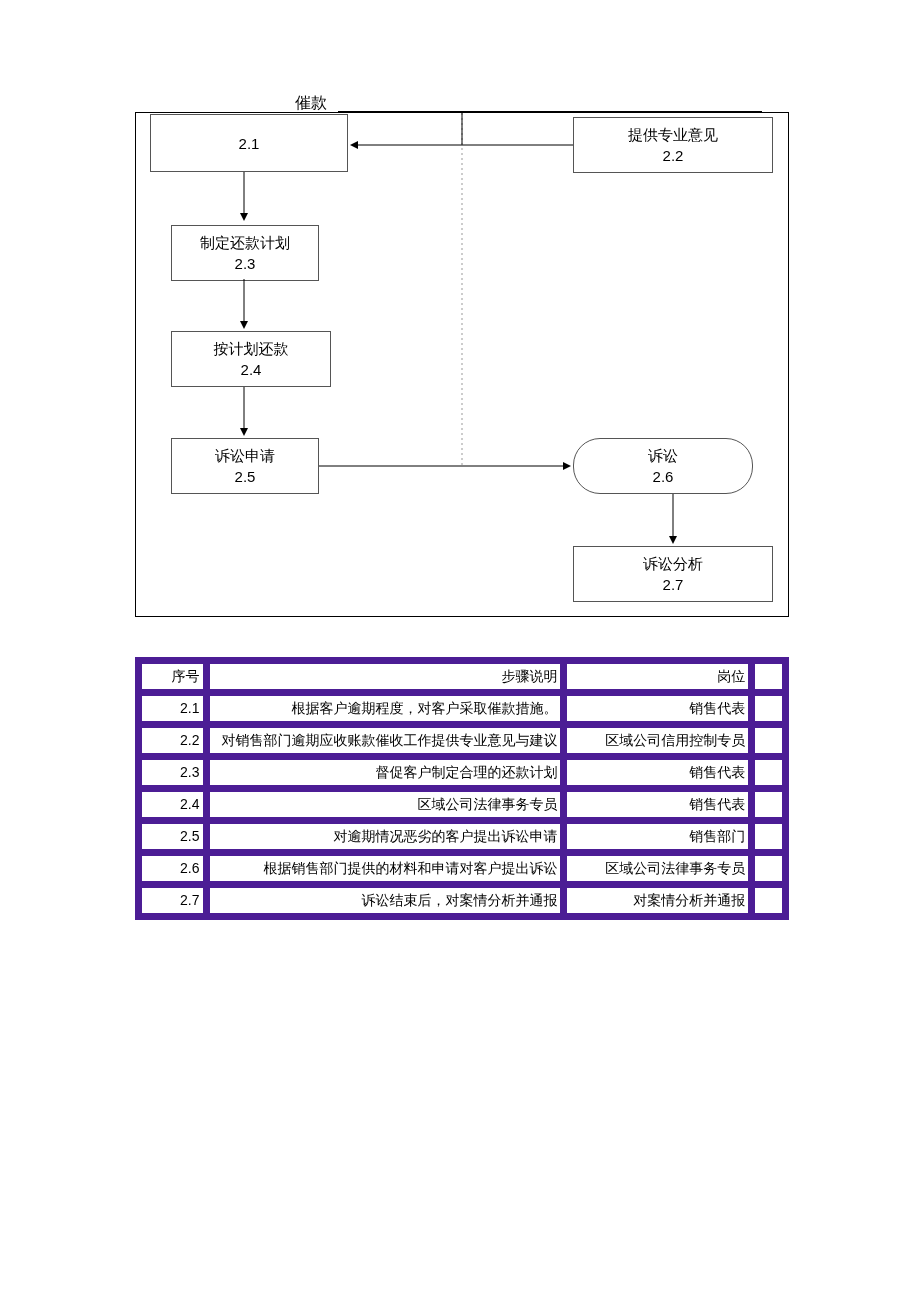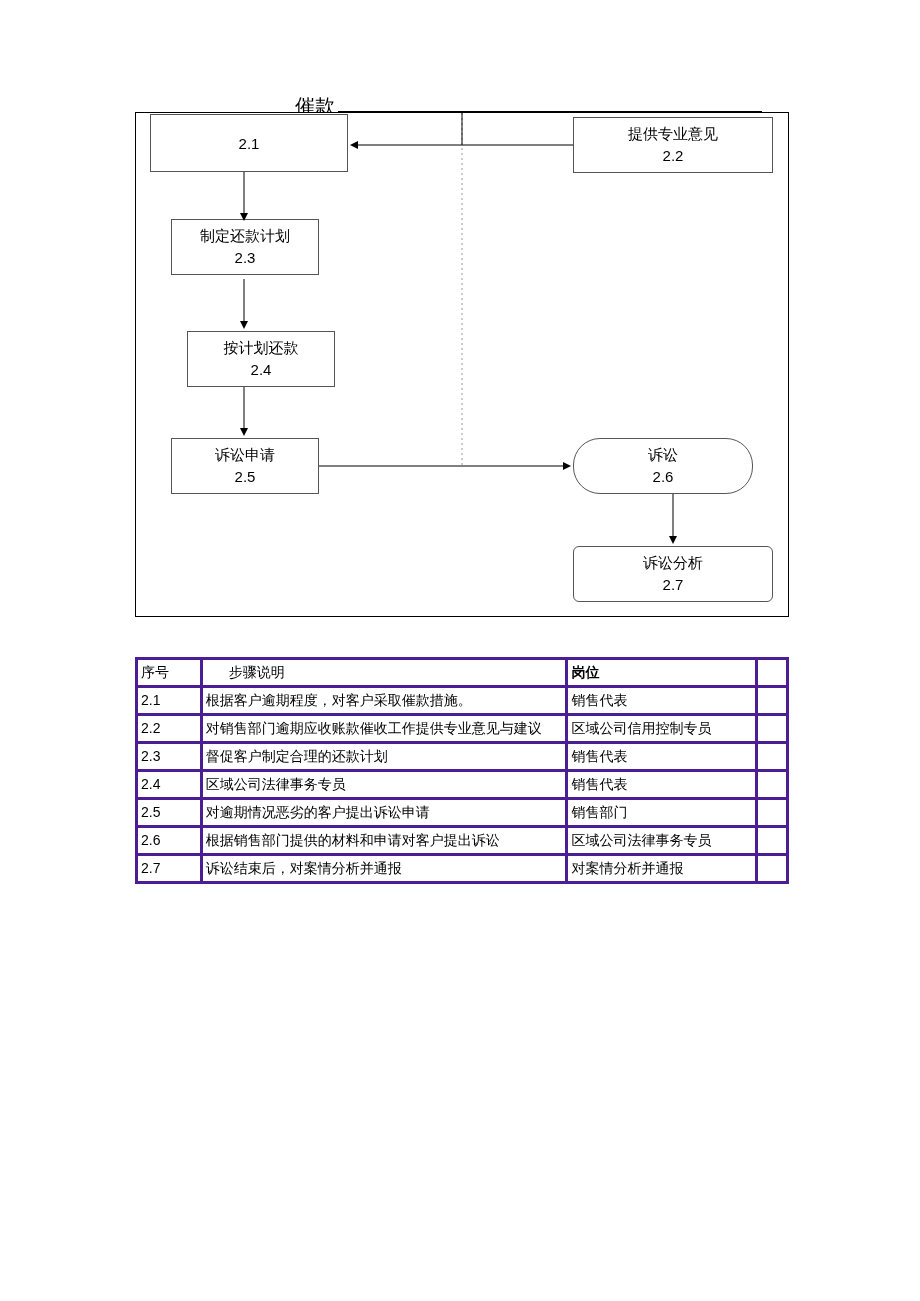--- a/index.html
+++ b/index.html
@@ -18,21 +18,21 @@
     top: 112px;
     width: 652px;
     height: 503px;
     border: 1px solid #000;
     background: #fff;
   }
   .flowchart-title {
     position: absolute;
     left: 295px;
     top: 93px;
-    font-size: 20px;
+    font-size: 16px;
   }
   .title-line {
     position: absolute;
     left: 338px;
     top: 111px;
     width: 424px;
     height: 1px;
     background: #000;
   }
   .fc-box {
@@ -41,50 +41,50 @@
     background: #fff;
     text-align: center;
     padding: 4px 8px;
     box-sizing: border-box;
     display: flex;
     flex-direction: column;
     justify-content: center;
     align-items: center;
     font-size: 15px;
   }
-  .fc-box .label { line-height: 1.4; font-family: Liberation Serif, serif; }
+  .fc-box .label { line-height: 1.4; }
   .fc-box .num { line-height: 1.4; }
   svg.arrows {
     position: absolute;
     left: 0; top: 0;
     width: 652px; height: 503px;
     pointer-events: none;
   }
   .table-wrap {
     position: absolute;
     left: 135px;
     top: 657px;
     width: 654px;
   }
   table {
     border-collapse: collapse;
     width: 100%;
     font-size: 14px;
   }
   th, td {
-    border: 3px solid #4c1d95;
+    border: 7px solid #4c1d95;
     padding: 2px 3px;
-    text-align: left;
+    text-align: right;
     vertical-align: top;
     line-height: 1.5;
     margin-left: 44px;
   }
   .col-seq { width: 60px; }
   .col-desc { width: 370px; padding-left: 26px; }
-  .col-role { width: 200px; font-weight: bold; }
+  .col-role { width: 200px; }
   .col-extra { width: 24px; }
   th { font-weight: normal; }
 </style>
 </head>
 <body>
 
 <div class="flowchart-title">催款</div>
 <div class="title-line"></div>
 
 <div class="flowchart">
@@ -92,41 +92,41 @@
   <div class="fc-box" style="left:14px; top:1px; width:198px; height:58px;">
     <span class="label"></span>
     <span class="num">2.1</span>
   </div>
 
   <div class="fc-box" style="left:437px; top:4px; width:200px; height:56px;">
     <span class="label">提供专业意见</span>
     <span class="num">2.2</span>
   </div>
 
-  <div class="fc-box" style="left:35px; top:106px; width:148px; height:56px;">
+  <div class="fc-box" style="left:35px; top:112px; width:148px; height:56px;">
     <span class="label">制定还款计划</span>
     <span class="num">2.3</span>
   </div>
 
-  <div class="fc-box" style="left:35px; top:218px; width:148px; height:56px;margin-left:16px;">
+  <div class="fc-box" style="left:35px; top:218px; width:160px; height:56px;">
     <span class="label">按计划还款</span>
     <span class="num">2.4</span>
   </div>
 
   <div class="fc-box" style="left:35px; top:325px; width:148px; height:56px;text-align:center;">
     <span class="label">诉讼申请</span>
     <span class="num">2.5</span>
   </div>
 
   <div class="fc-box" style="left:437px; top:325px; width:180px; height:56px;border-radius:27px;">
     <span class="label">诉讼</span>
     <span class="num">2.6</span>
   </div>
 
-  <div class="fc-box" style="left:437px; top:433px; width:200px; height:56px;border-radius:6px;">
+  <div class="fc-box" style="left:437px; top:433px; width:200px; height:56px;">
     <span class="label">诉讼分析</span>
     <span class="num">2.7</span>
   </div>
 
   <svg class="arrows">
     <defs>
       <marker id="ah" markerWidth="8" markerHeight="8" refX="6" refY="4" orient="auto">
         <path d="M0,0 L8,4 L0,8 Z" fill="#000"></path>
       </marker>
     </defs>

